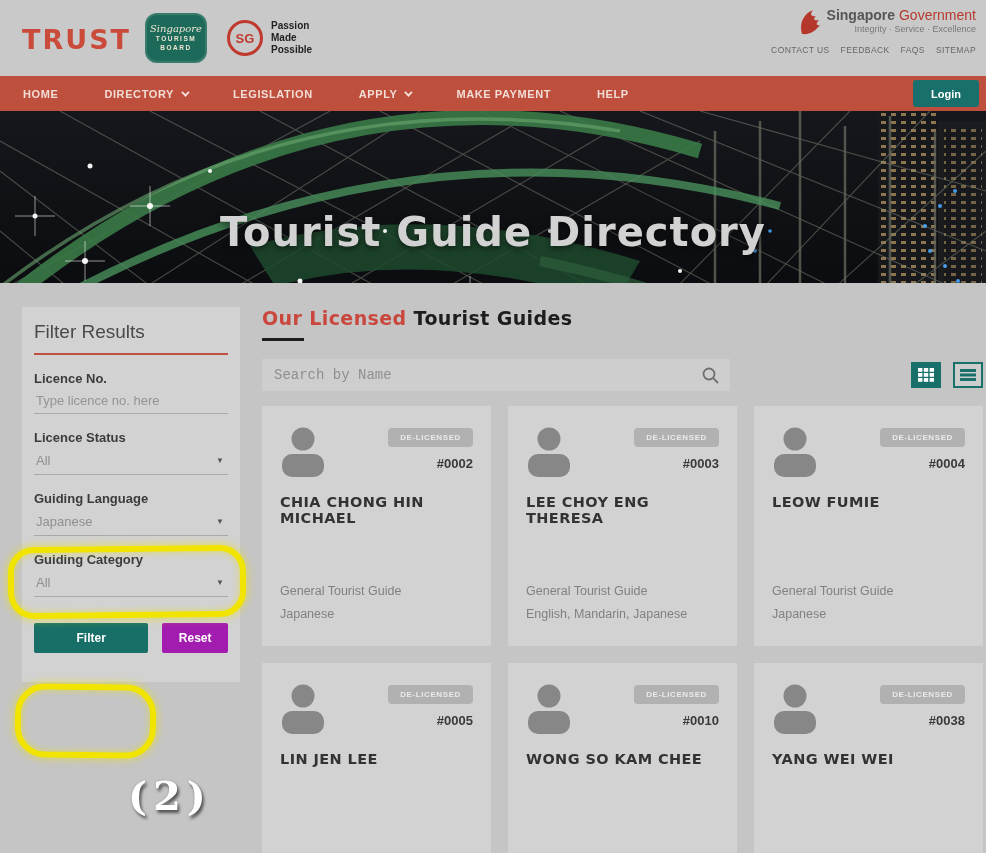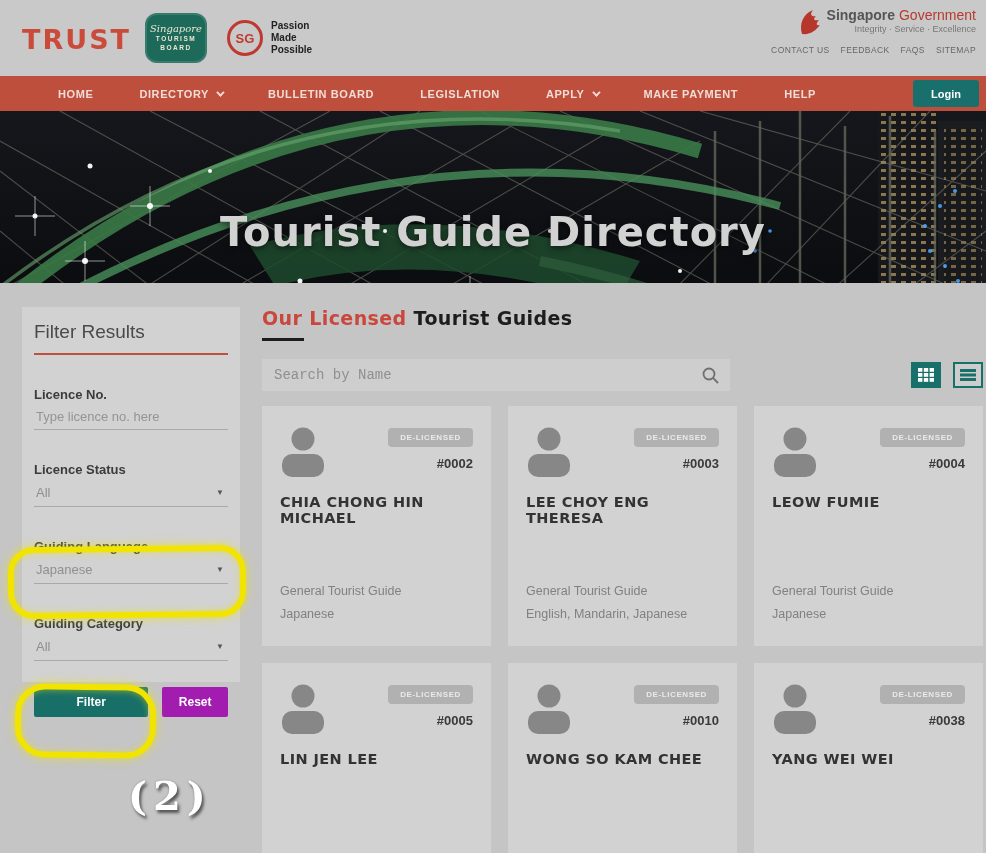--- a/index.html
+++ b/index.html
@@ -42,21 +42,21 @@
   .gov-name { font-size:14px; line-height:1.1; text-align:left; }
   .gov-gray { color:#555; font-weight:600; }
   .gov-red { color:#b63a2e; font-weight:400; }
   .gov-tagline { font-size:9px; color:#777; margin-top:1px; }
   .gov-links { margin-top:9px; display:flex; justify-content:flex-end; gap:11px; }
   .gov-link { font-size:8.5px; color:#666; letter-spacing:0.4px; cursor:pointer; }
 
   
   .nav-bar {
     height:35px; background:#bf4f3d; display:flex; align-items:center;
-    padding-left:35px; position:relative;
+    position:relative;
   }
   .nav-item {
     font-size:11px; font-weight:700; letter-spacing:0.6px;
     color:#f2ddd6; padding:0 23px; cursor:pointer;
     display:flex; align-items:center; gap:7px; height:100%;
   }
   .chevron {
     width:6px; height:6px; border-right:2px solid #f2ddd6; border-bottom:2px solid #f2ddd6;
     transform:rotate(45deg) translateY(-2px); display:inline-block;
   }
@@ -79,21 +79,21 @@
   
   .content { position:relative; height:497px; }
 
   .filter-panel {
     position:absolute; left:22px; top:24px; width:218px; height:375px;
     background:#d2d2d2; padding:14px 12px 0 12px;
   }
   .filter-title { font-size:19px; color:#4a4a4a; font-weight:500; }
   .filter-title-rule { height:2px; background:#bf4f3f; margin-top:10px; }
   .f-label { font-size:13px; font-weight:700; color:#3b3b3b; }
-  .f-group { margin-top:32px; }
+  .f-group { margin-top:16px; }
   .f-input {
     width:100%; border:none; border-bottom:1px solid #a9a9a9; background:transparent;
     font-size:13px; color:#6e6e6e; padding:7px 2px 5px 2px; outline:none;
     font-family:"Liberation Sans", sans-serif;
   }
   .f-input::placeholder { color:#949494; }
   .f-select {
     display:flex; justify-content:space-between; align-items:center;
     border-bottom:1px solid #a9a9a9; padding:8px 4px 6px 2px; cursor:pointer;
   }
@@ -208,23 +208,20 @@
   </div>
 </div>
 
 <div class="nav-bar">
   <div class="nav-item">
       <span>HOME</span>
     </div>
   <div class="nav-item">
       <span>DIRECTORY</span>
       <span class="chevron"></span>
-    </div>
-  <div class="nav-item">
-      <span>BULLETIN BOARD</span>
     </div>
   <div class="nav-item">
       <span>LEGISLATION</span>
     </div>
   <div class="nav-item">
       <span>APPLY</span>
       <span class="chevron"></span>
     </div>
   <div class="nav-item">
       <span>MAKE PAYMENT</span>

